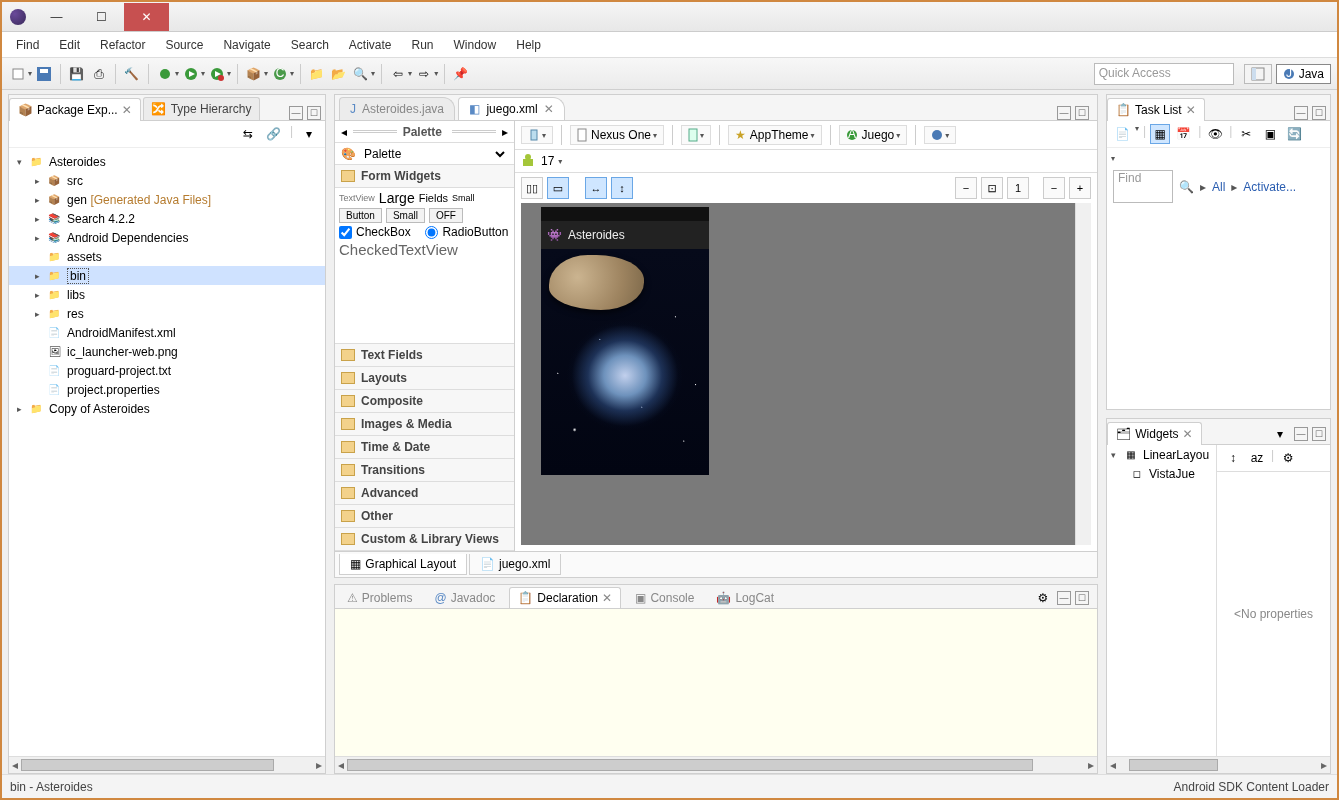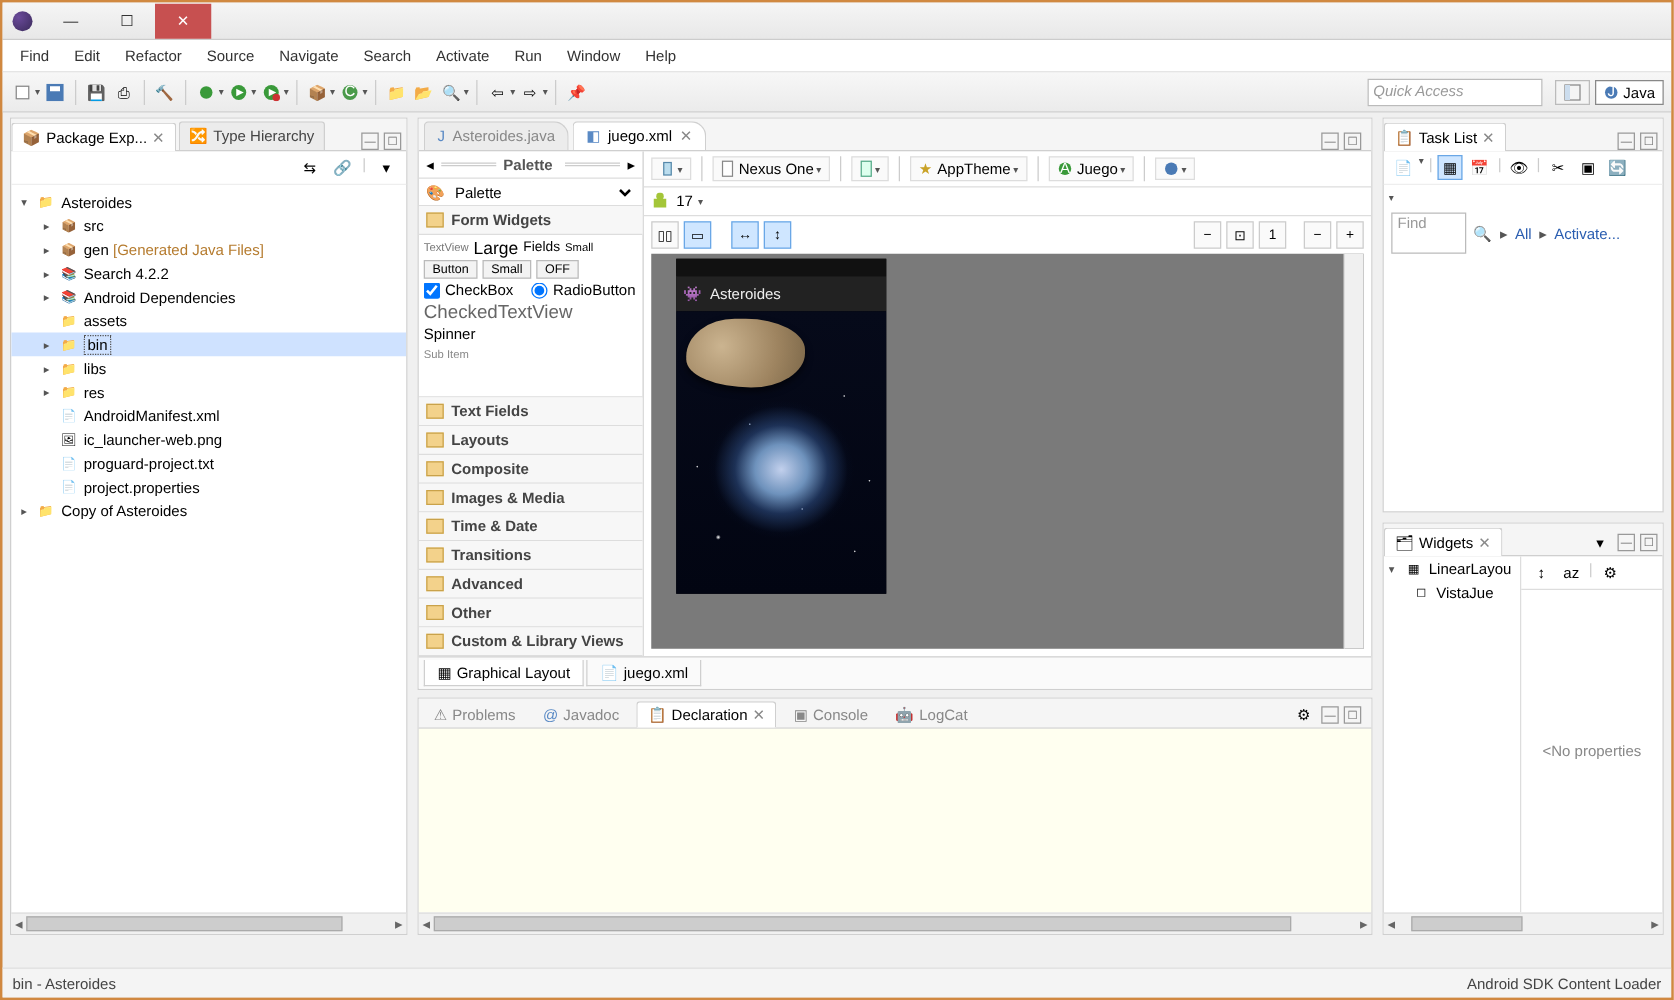--- a/index.html
+++ b/index.html
@@ -10,21 +10,21 @@
 .titlebar .win-btns { display: flex; }
 .titlebar .win-btn { width: 45px; height: 28px; display: flex; align-items: center; justify-content: center; color: #333; }
 .titlebar .win-btn.close { background: #c75050; color: #fff; }
 .menubar { height: 26px; background: #fff; display: flex; align-items: center; border-bottom: 1px solid #ddd; padding: 0 4px; }
 .menubar .menu-item { padding: 4px 10px; color: #333; cursor: default; }
 .toolbar { height: 32px; background: linear-gradient(#f7f7f7,#ebebeb); border-bottom: 1px solid #cfcfcf; display: flex; align-items: center; padding: 0 6px; gap: 2px; }
 .tb-btn { width: 20px; height: 20px; display: inline-flex; align-items: center; justify-content: center; border: 1px solid transparent; }
 .tb-btn.pressed { border: 1px solid #6aa7e6; background: #cfe6ff; }
 .tb-sep { width: 1px; height: 20px; background: #ccc; margin: 0 4px; }
 .dd { font-size: 8px; color: #555; margin-left: -2px; }
-.quick-access { margin-left: auto; width: 140px; height: 22px; border: 1px solid #bbb; background: #fff; padding: 2px 4px; color: #999; font-style: italic; }
+.quick-access { margin-left: auto; width: 140px; height: 22px; border: 1px solid #bbb; background: #fff; padding: 2px 4px; color: #999; }
 .persp { margin-left: 8px; display: flex; gap: 4px; }
 .persp-btn { border: 1px solid #bbb; background: #f4f4f4; padding: 2px 6px; display: flex; align-items: center; gap: 4px; }
 .persp-btn.active { background: #fff; border-color: #888; }
 .workbench { flex: 1; display: flex; gap: 8px; padding: 4px 6px 0 6px; overflow: hidden; }
 .panel { background: #fff; border: 1px solid #cfcfcf; display: flex; flex-direction: column; }
 .left-col { width: 318px; display: flex; flex-direction: column; }
 .view-tabs { height: 26px; display: flex; align-items: flex-end; background: #f5f5f5; border-bottom: 1px solid #cfcfcf; }
 .view-tab { padding: 4px 8px; border: 1px solid #cfcfcf; border-bottom: none; background: #ececec; color: #444; display: flex; align-items: center; gap: 4px; margin-right: 2px; border-radius: 3px 3px 0 0; }
 .view-tab.active { background: #fff; color: #000; position: relative; top: 1px; }
 .mini-icons { margin-left: auto; display: flex; gap: 4px; padding-right: 4px; align-items: center; }
@@ -100,21 +100,21 @@
 .bottom-tabs { height:24px; display:flex; align-items:flex-end; background:#f5f5f5; border-bottom:1px solid #cfcfcf; padding:0 4px; gap:6px; }
 .btab { padding:3px 8px; color:#888; display:flex; align-items:center; gap:4px; }
 .btab.active { color:#000; border:1px solid #cfcfcf; border-bottom:none; background:#fff; border-radius:3px 3px 0 0; }
 .bottom-body { flex:1; background:#fffff0; }
 .right-col { width: 225px; display: flex; flex-direction: column; gap: 8px; }
 .task-panel { height: 316px; }
 .outline-panel { flex:1; }
 .find-row { display:flex; align-items:center; gap:6px; padding:4px 6px; }
 .find-box { width:60px; height:33px; border:1px solid #bbb; padding:0 4px; color:#999; }
 .link { color:#2a5db0; }
-.statusbar-bot { height: 24px; background: #f4f4f4; border-top: 1px solid #ddd; display: flex; align-items: center; padding: 0 8px; color:#444;margin-top:26px; }
+.statusbar-bot { height: 24px; background: #f4f4f4; border-top: 1px solid #ddd; display: flex; align-items: center; padding: 0 8px; color:#444; }
 .statusbar-bot .right { margin-left:auto; }
 svg { display:block; }
 </style>
 </head>
 <body>
 
 <div class="titlebar">
   <div class="eclipse-icon"></div>
   <div class="win-btns">
     <div class="win-btn">—</div>
@@ -354,24 +354,20 @@
               </div>
             <div class="pal-row">
                 <span class="chip">Button</span>
                 <span class="chip">Small</span>
                 <span class="chip">OFF</span>
               </div>
             <div class="pal-row"><input type="checkbox" checked="" style=""><span>CheckBox</span>&nbsp;&nbsp;<input type="radio" checked="" style=""><span>RadioButton</span></div>
             <div class="pal-row">
                 <span style="font-size:15px;color:#666">CheckedTextView</span>
               </div>
-            <div class="pal-row" style="flex-direction:column;align-items:flex-start">
-                <span>Spinner</span>
-                <span style="font-size:9px;color:#888">Sub Item</span>
-              </div>
           </div>
           <div class="pal-cat">
               <span class="fld-icon"></span>
               <span class="cat-name">Text Fields</span>
             </div>
           <div class="pal-cat">
               <span class="fld-icon"></span>
               <span class="cat-name">Layouts</span>
             </div>
           <div class="pal-cat">

